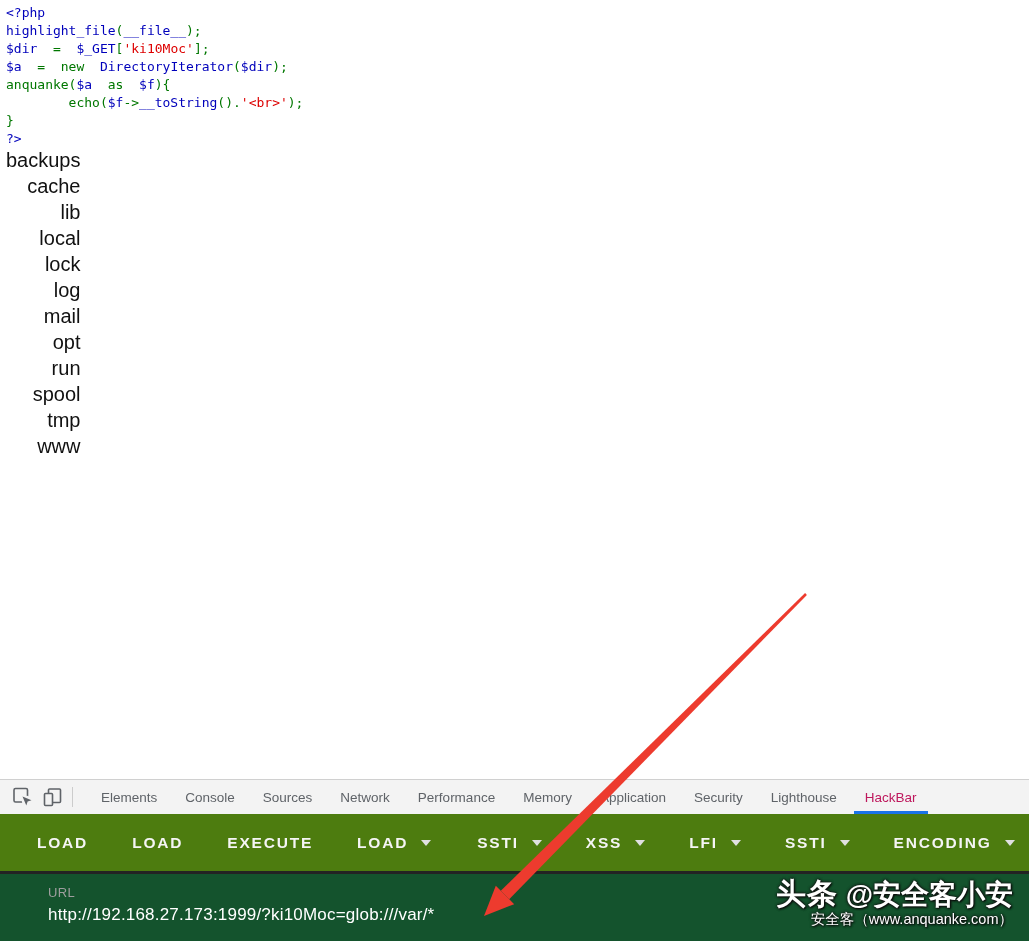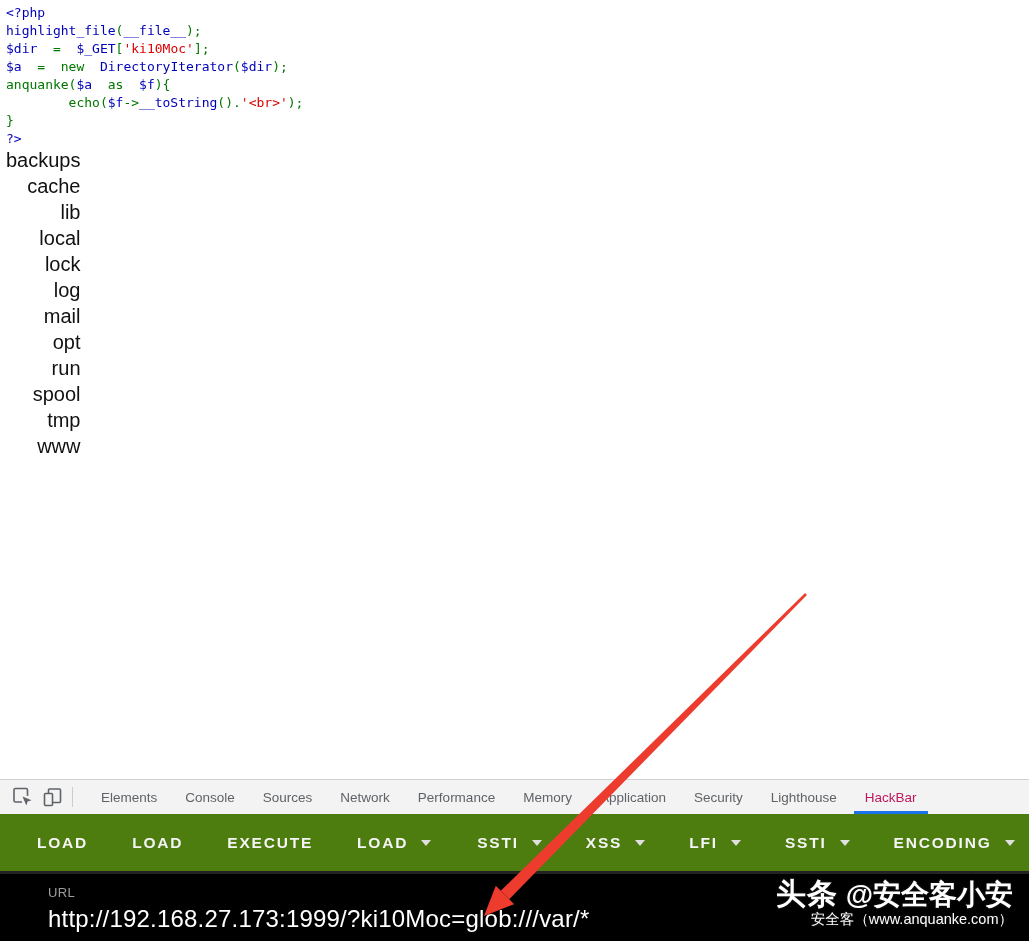--- a/index.html
+++ b/index.html
@@ -52,21 +52,21 @@
     width:0;height:0;border-left:5px solid transparent;border-right:5px solid transparent;
     border-top:6px solid #e0e0e0;margin-left:13px;
   }
   .hb-sep{width:1px;height:38px;background:#5c5c5c;margin:0 1px;}
   
   .url-panel{position:relative;height:67px;background:#2f2f2f;}
   .url-label{
     position:absolute;left:48px;top:11px;color:#9e9e9e;font-size:13px;letter-spacing:.4px;
   }
   .url-value{
-    position:absolute;left:48px;top:31px;color:#fff;font-size:24px;letter-spacing:.2px;
+    position:absolute;left:48px;top:31px;color:#fff;font-size:17px;letter-spacing:.2px;
     white-space:nowrap;cursor:text;
   }
   
   .watermark{
     position:absolute;right:16px;top:4px;text-align:right;color:#fff;line-height:1.05;
     text-shadow:0 0 3px #141414,0 0 3px #141414,1px 1px 2px #000;
     font-family:"Liberation Sans",sans-serif;
   }
   .wm-line1{font-size:28px;font-weight:700;white-space:nowrap;}
   .wm-brand{font-weight:900;font-size:30px;letter-spacing:1px;}
@@ -169,21 +169,21 @@
         <div class="hb-btn">
           <span>SSTI</span>
           <span class="hb-caret"></span>
         </div>
         <div class="hb-btn">
           <span>ENCODING</span>
           <span class="hb-caret"></span>
         </div>
       </div>
 
-    <div class="url-panel" style="background: #000000;">
+    <div class="url-panel" style="background: #14532d;">
       <div class="url-label">URL</div>
       <div class="url-value">http://192.168.27.173:1999/?ki10Moc=glob:///var/*</div>
       <div class="watermark">
         <div class="wm-line1"><span class="wm-brand">头条</span><span> @安全客小安</span></div>
         <div class="wm-line2">安全客（www.anquanke.com）</div>
       </div>
     </div>
   </div>
 
   <svg class="arrow-overlay" viewBox="0 0 1029 943">

